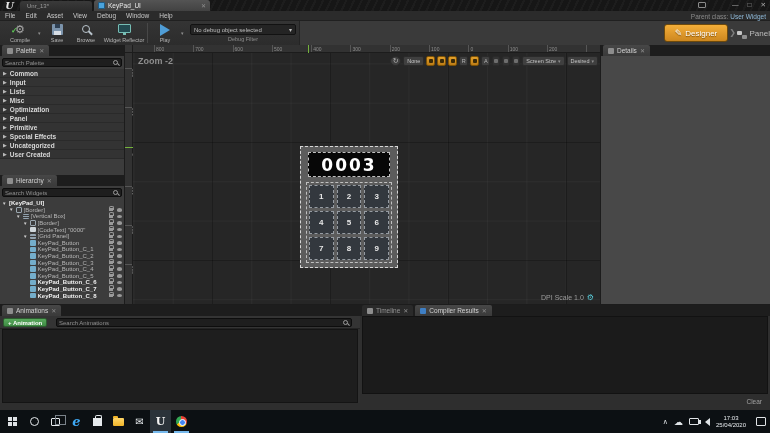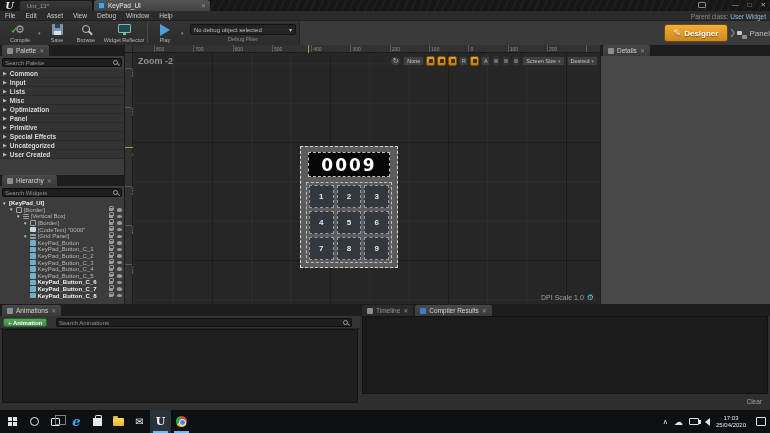--- a/index.html
+++ b/index.html
@@ -50,21 +50,21 @@
   .iplay { width:0; height:0; border-left:10px solid #4f9dd6; border-top:6px solid transparent; border-bottom:6px solid transparent; }
   .tsep { position:absolute; left:147px; top:2px; width:1px; height:20px; background:#222; border-right:1px solid #484848; }
   #debugcombo { left:190px; top:3px; width:106px; height:11px; background:#242424; border:1px solid #121212;
     border-radius:2px; display:flex; align-items:center; justify-content:space-between; padding:0 3px; }
   #debugcombo span { font-size:6px; color:#bdbdbd; }
   #debugfilter { left:190px; top:15px; width:106px; text-align:center; font-size:5.5px; color:#8c8c8c; }
   #designer-btn { right:42px; top:3px; width:64px; height:18px; border-radius:3px;
     background:linear-gradient(#f3ae39,#cd871f); border:1px solid #6e4a0c;
     display:flex; align-items:center; justify-content:center; gap:3px; }
   #designer-btn .pencil { color:#fff; font-size:9px; text-shadow:0 1px 1px #7a4d08; }
-  #designer-btn .lab { color:#fff; font-size:8px; font-weight:bold; text-shadow:0 1px 1px #7a4d08; }
+  #designer-btn .lab { color:#fff; font-size:8px; font-weight:normal; text-shadow:0 1px 1px #7a4d08; }
   #dg-chev { right:34px; top:7px; color:#7d7d7d; font-size:8px; }
   #graph-btn { right:0px; top:5px; width:33px; height:14px; display:flex; align-items:center; gap:3px; }
   .igraph { width:6px; height:4px; background:#c6c6c6; border-radius:1px; box-shadow:5px 4px 0 #909090; margin-right:5px; }
   #graph-btn .lab { color:#bdbdbd; font-size:8px; }
 
   
   .tabstrip { position:absolute; left:0; top:0; width:100%; height:11px; background:#1d1d1d; display:flex; }
   .ptab { height:11px; background:linear-gradient(#474747,#3a3a3a); border-radius:2px 2px 0 0;
     display:flex; align-items:center; gap:3px; padding:0 5px; margin-left:2px; }
   .ptab.inactive { background:#2a2a2a; }
@@ -576,21 +576,21 @@
           <span>Screen Size</span>
             <span class="caret">▾</span>
         </div>
         <div class="cbtn">
           <span>Desired</span>
             <span class="caret">▾</span>
         </div>
       </div>
 
       <div id="keypad" class="abs">
-        <div id="kp-display">0009</div>
+        <div id="kp-display">0003</div>
         <div id="kp-grid">
 
             <div class="kp-btn">1</div>
 
             <div class="kp-btn">2</div>
 
             <div class="kp-btn">3</div>
 
             <div class="kp-btn">4</div>
 

